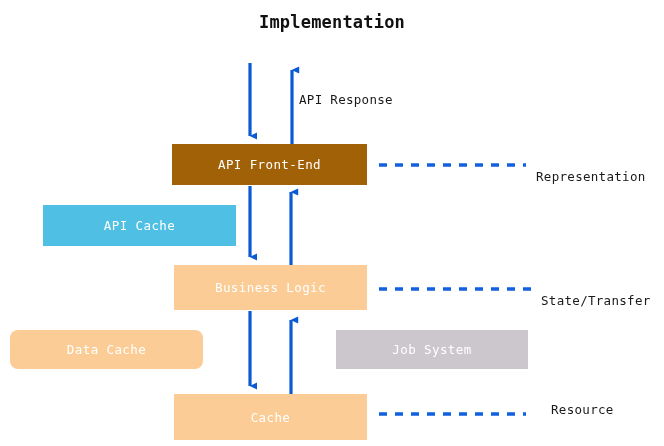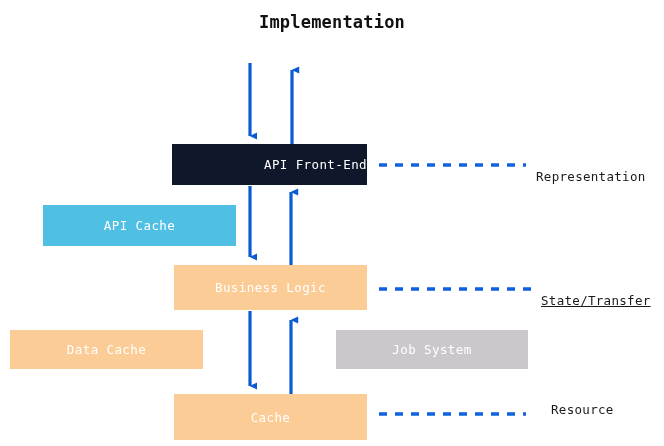--- a/index.html
+++ b/index.html
@@ -40,35 +40,35 @@
     justify-content: center;
     font-family: "DejaVu Sans Mono", "Liberation Mono", monospace;
     font-size: 12.5px;
     color: #ffffff;
     letter-spacing: 0.4px;
     box-sizing: border-box;
     user-select: none;
   }
   .node-api-frontend {
     left: 172px; top: 144px; width: 195px; height: 41px;
-    background: #0f172a;
-    justify-content: flex-end;
+    background: #a16207;
   }
   .node-api-cache {
     left: 10px; top: 205px; width: 193px; height: 41px;
     background: #4fc0e4;
     margin-left: 33px;
   }
   .node-business-logic {
     left: 174px; top: 265px; width: 193px; height: 45px;
     background: #fbcc95;
   }
   .node-data-cache {
     left: 10px; top: 330px; width: 193px; height: 39px;
     background: #fbcc95;
+    border-radius: 8px;
   }
   .node-job-system {
     left: 336px; top: 330px; width: 192px; height: 39px;
     background: #ccc7cd;
   }
   .node-data {
     left: 174px; top: 394px; width: 193px; height: 46px;
     background: #fbcc95;
   }
   .edge-label {
@@ -86,21 +86,21 @@
     position: absolute;
     font-family: "DejaVu Sans Mono", "Liberation Mono", monospace;
     font-size: 12.5px;
     color: #1a1a1a;
     white-space: nowrap;
     letter-spacing: 0.3px;
     user-select: none;
     margin-top: 12px;
   }
   .label-representation { left: 536px; top: 157px; }
-  .label-state-transfer { left: 541px; top: 281px; text-decoration: underline; }
+  .label-state-transfer { left: 541px; top: 281px; }
   .label-resource { left: 551px; top: 390px; text-align: center; }
   svg.arrows {
     position: absolute;
     left: 0; top: 0;
     width: 664px; height: 446px;
     pointer-events: none;
   }
 </style>
 </head>
 <body>
@@ -173,18 +173,19 @@
   </div>
 
   <div class="node node-job-system">
     <span>Job System</span>
   </div>
 
   <div class="node node-data">
     <span>Cache</span>
   </div>
 
+  <div class="edge-label label-api-response">API Response</div>
 
   <div class="side-label label-representation">Representation</div>
   <div class="side-label label-state-transfer">State/Transfer</div>
   <div class="side-label label-resource">Resource</div>
 
 </div>
 
 </body></html>

